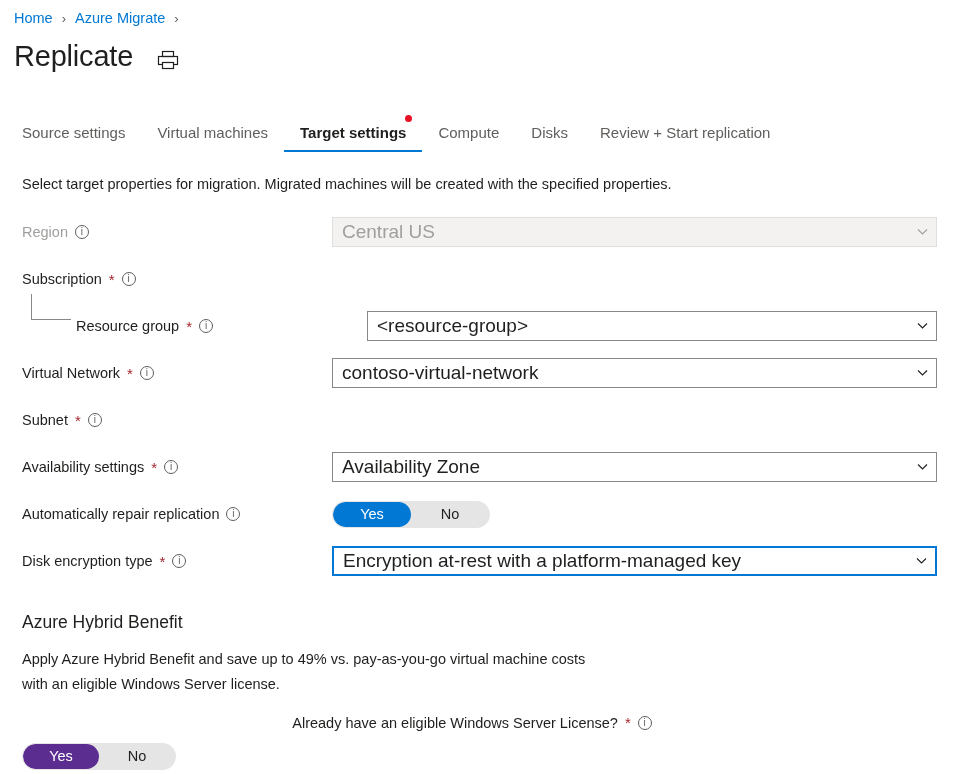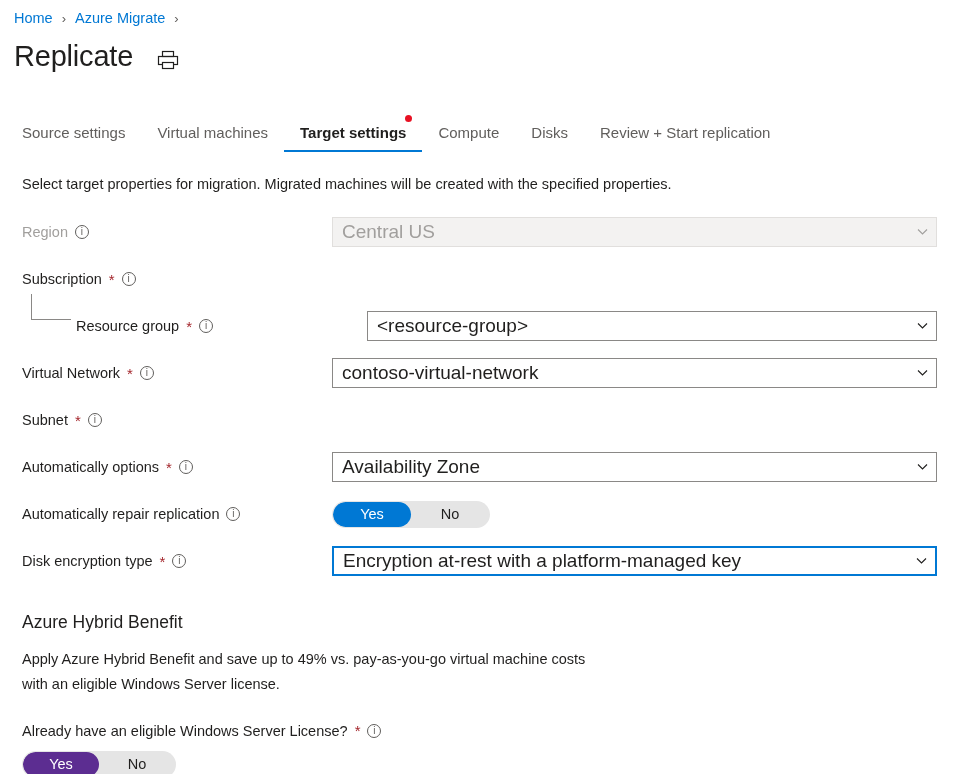--- a/index.html
+++ b/index.html
@@ -142,23 +142,23 @@
   }
   .section-title {
     font-size: 17.5px; font-weight: 400; color: #201f1e;
     margin-bottom: 14px;
   }
   .section-desc {
     font-size: 14.5px; color: #201f1e; line-height: 1.72;
     max-width: 650px;
   }
   .section-q {
-    margin-top: 26px;
+    margin-top: 18px;
     display: flex; align-items: center; gap: 7px;
-    font-size: 14.5px; color: #201f1e;
+    font-size: 14.5px; color: #201f1e; justify-content: center;
   }
   .section-toggle { margin-top: 12px; }
 </style>
 </head>
 <body>
 
 <div class="page">
 
   <div class="breadcrumb">
     <a>Home</a>
@@ -263,21 +263,21 @@
     <div class="row">
       <div class="label">
         <span>Subnet</span>
         <span class="req">*</span>
         <span class="info">i</span>
       </div>
     </div>
 
     <div class="row">
       <div class="label">
-        <span>Automatically options</span>
+        <span>Availability settings</span>
         <span class="req">*</span>
         <span class="info">i</span>
       </div>
       <div class="field w-std">
         <span>Availability Zone</span>
         <span class="chev">
           <svg width="11" height="11" viewBox="0 0 11 11">
               <path d="M1 3 L5.5 7.5 L10 3" fill="none" stroke="#201f1e" stroke-width="1.1"></path>
             </svg>
         </span>

